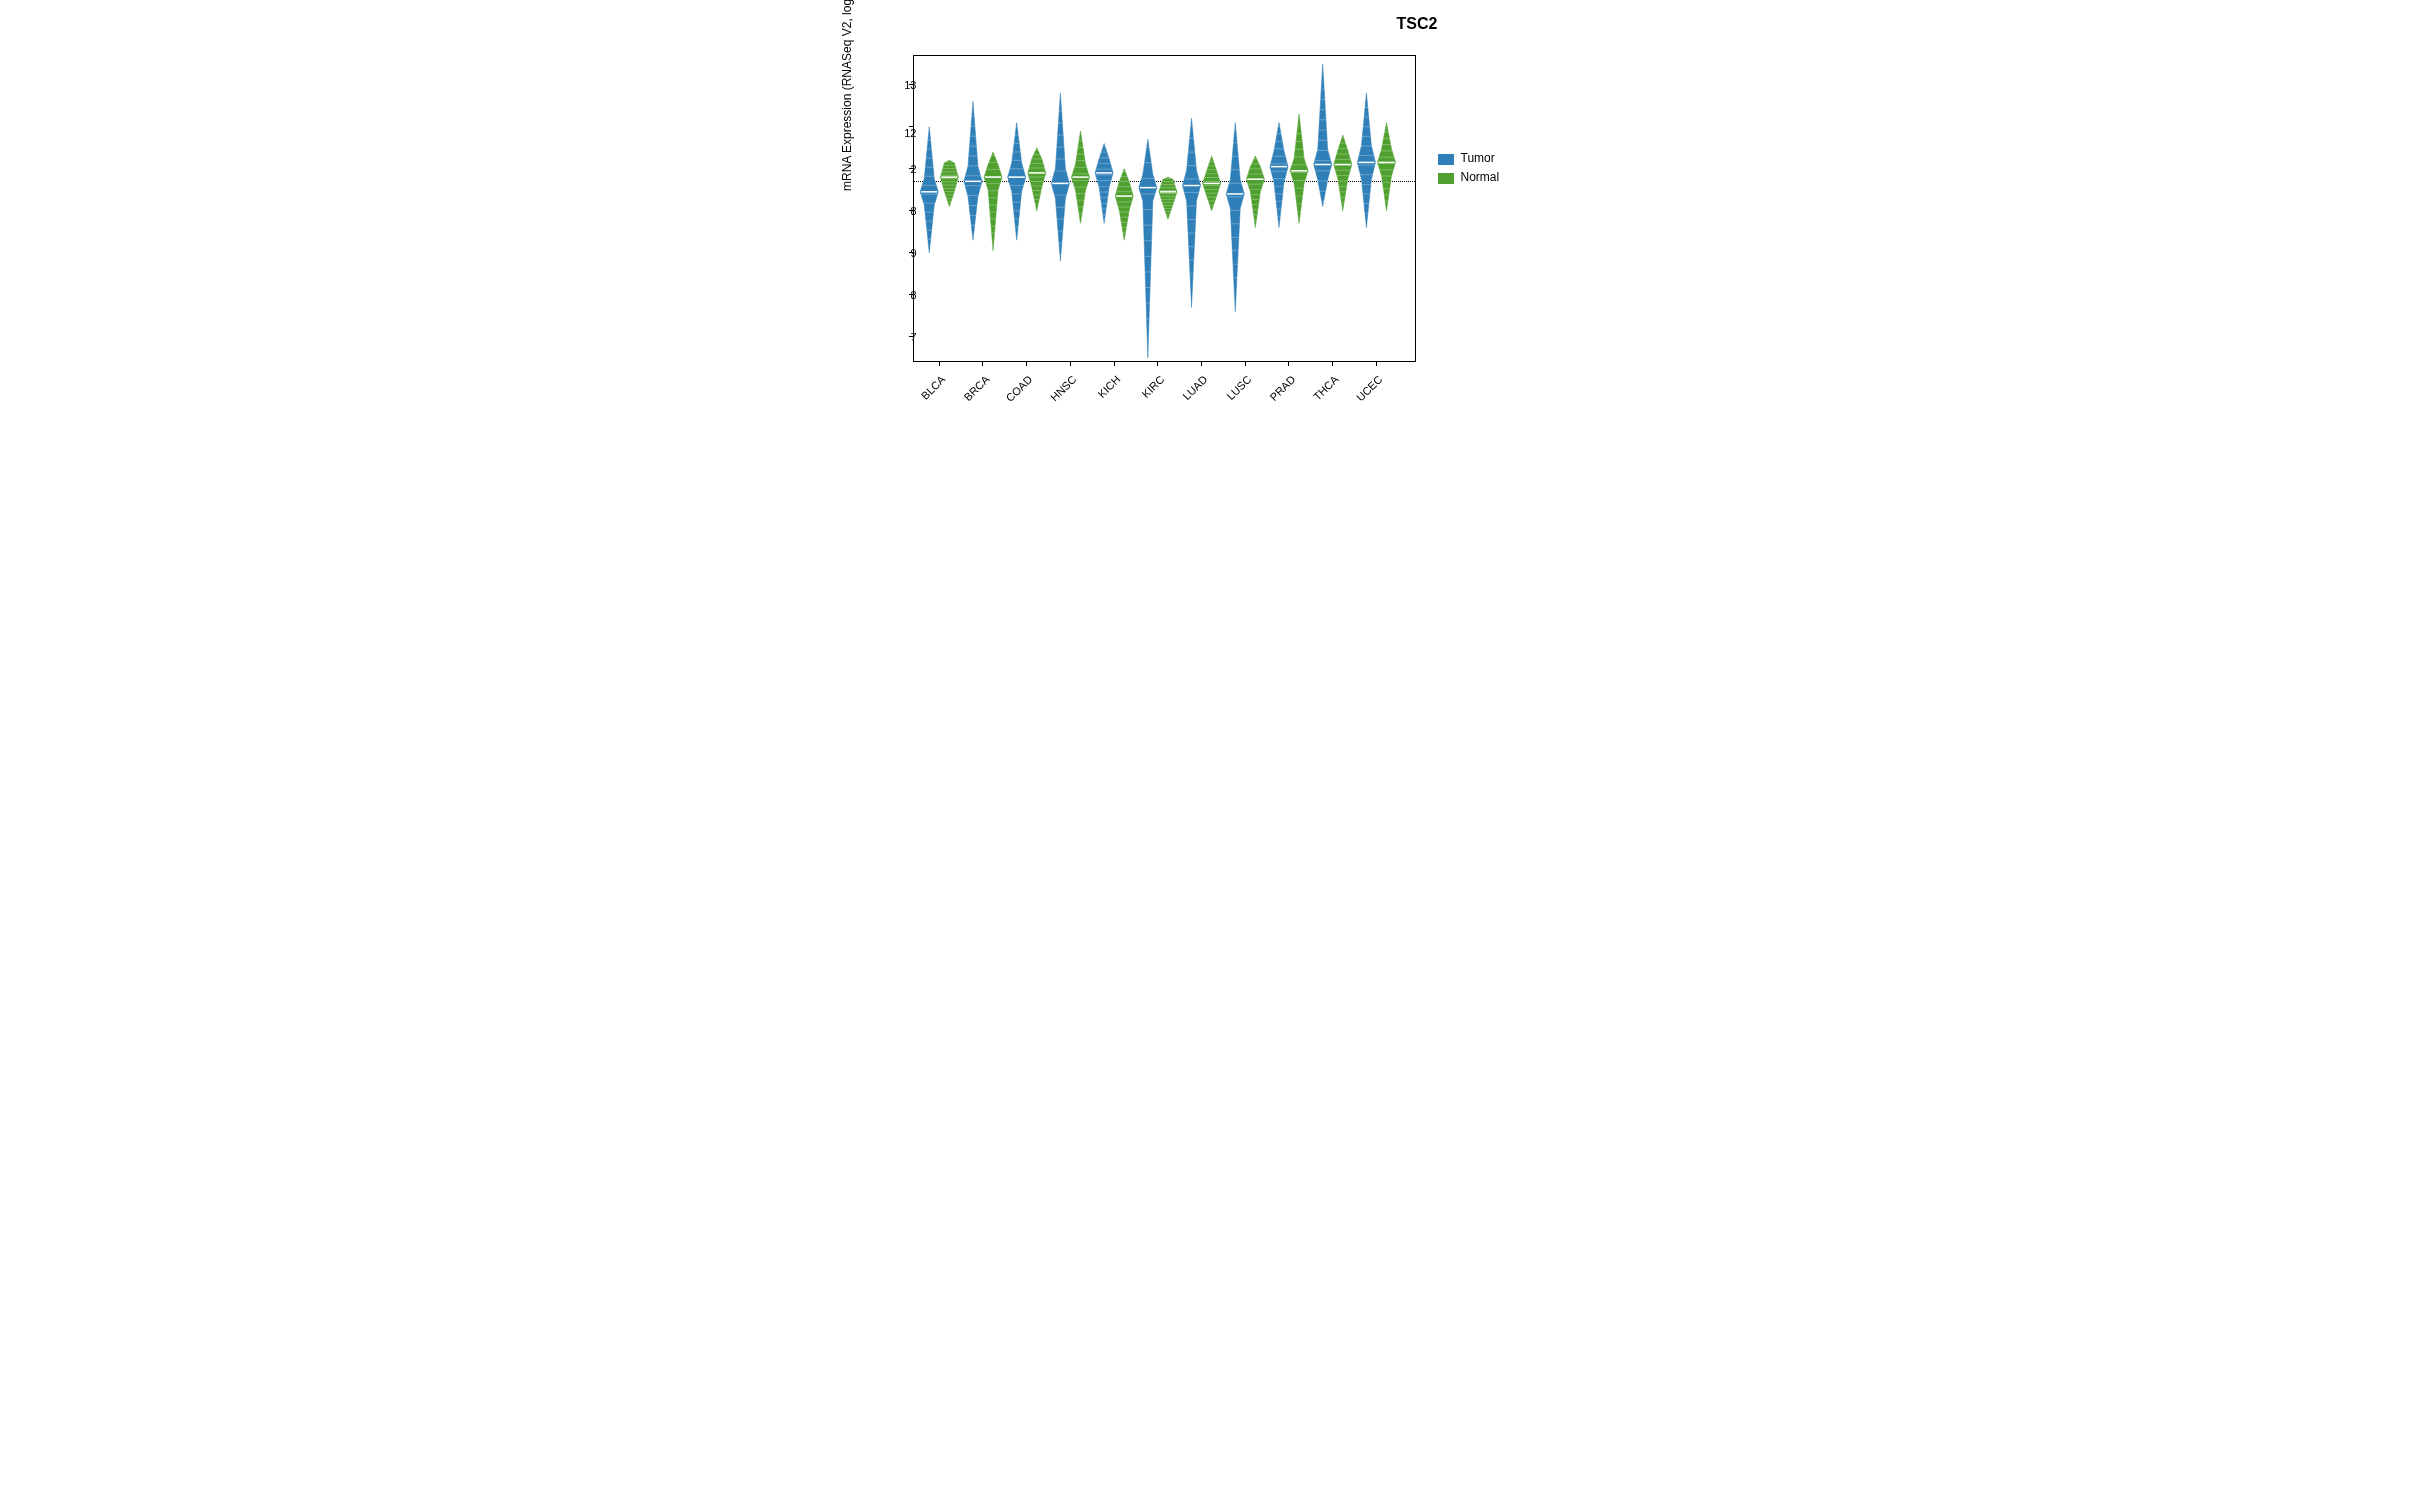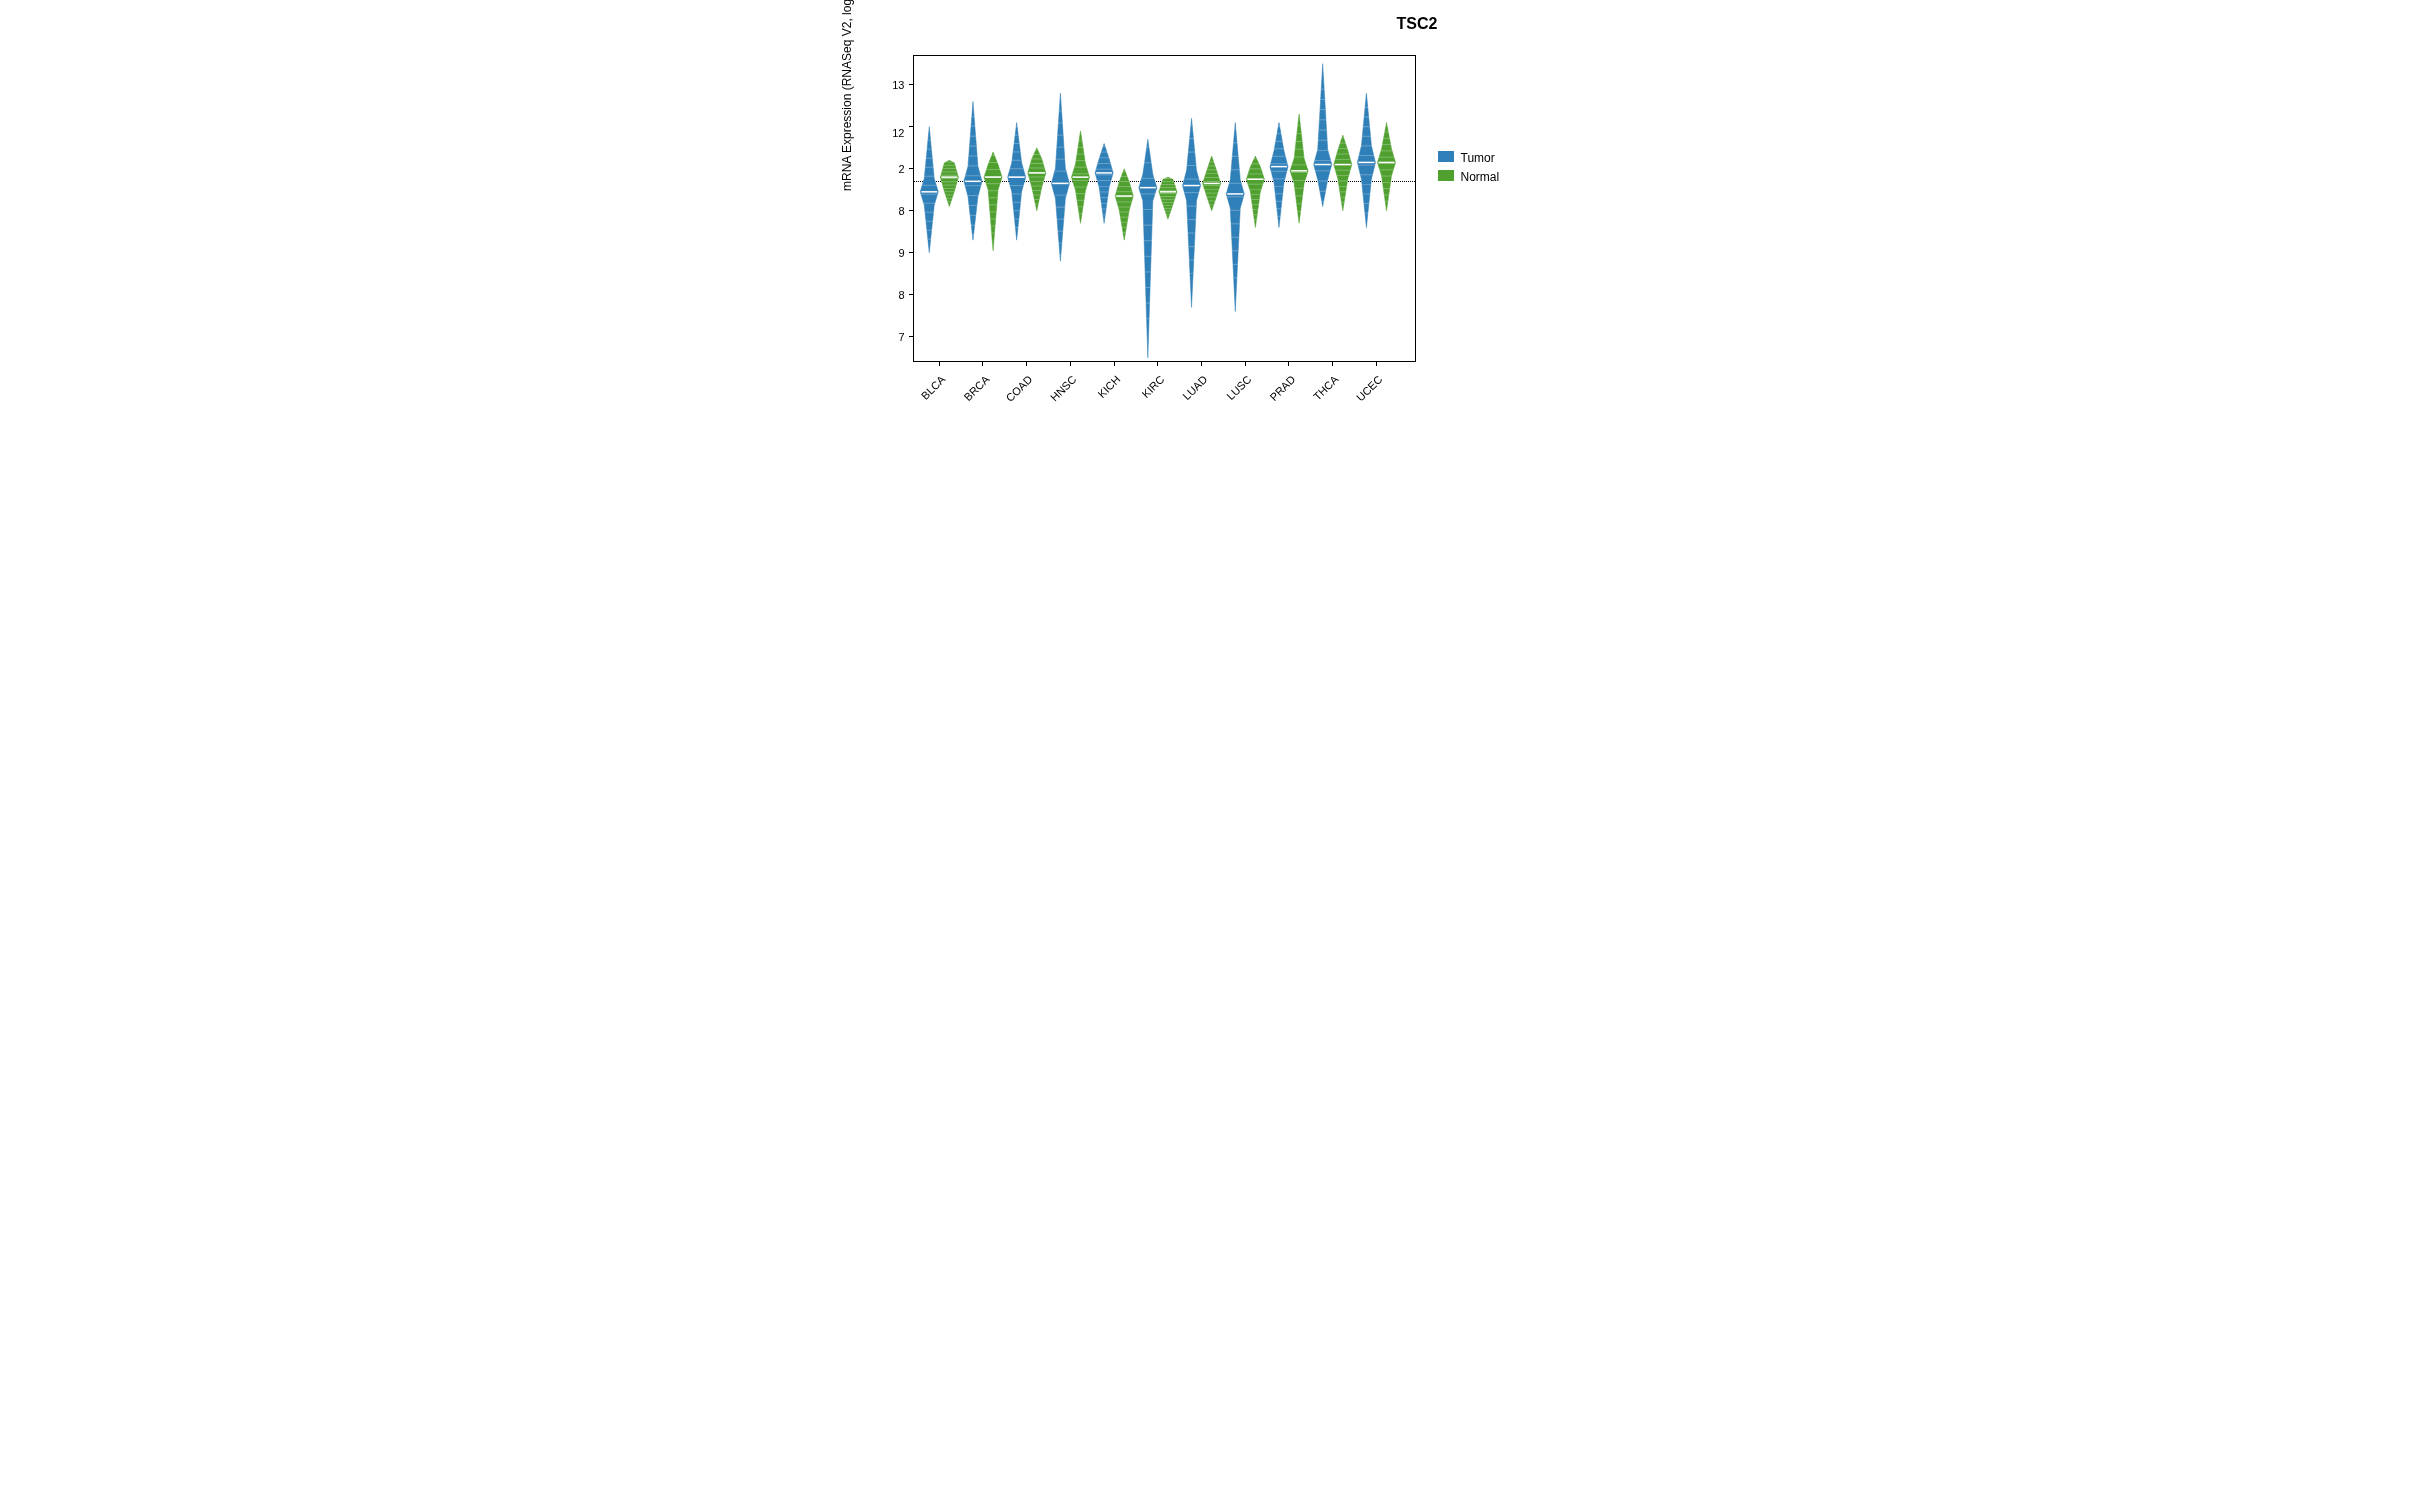--- a/index.html
+++ b/index.html
@@ -42,20 +42,21 @@
     height: 307px;
     border: 1px solid #000;
     box-sizing: border-box;
   }
   .ytick-label {
     position: absolute;
     font-size: 11px;
     color: #000;
     text-align: right;
     width: 20px;
+    margin-left: 12px;
   }
   .ytick-mark {
     position: absolute;
     width: 4px;
     border-top: 1px solid #000;
   }
   .xtick-label {
     position: absolute;
     font-size: 11px;
     color: #000;
@@ -79,21 +80,21 @@
   }
   .legend {
     position: absolute;
     left: 603px;
     top: 151px;
     font-size: 12px;
     color: #000;
   }
   .legend-row {
     display: flex;
-    align-items: flex-start;
+    align-items: flex-end;
     margin-bottom: 5px;
   }
   .legend-swatch {
     width: 16px;
     height: 11px;
     margin-right: 7px;
   }
 </style>
 </head>
 <body>

